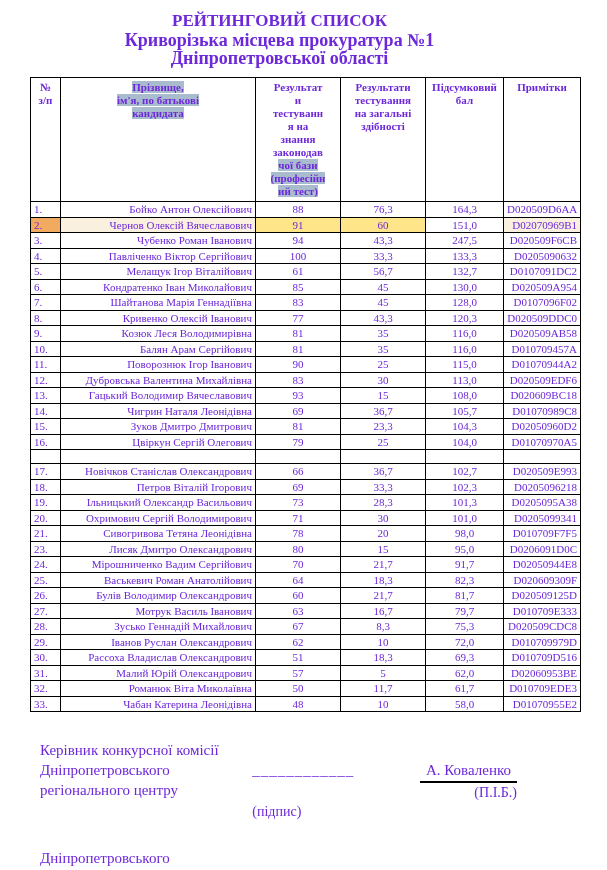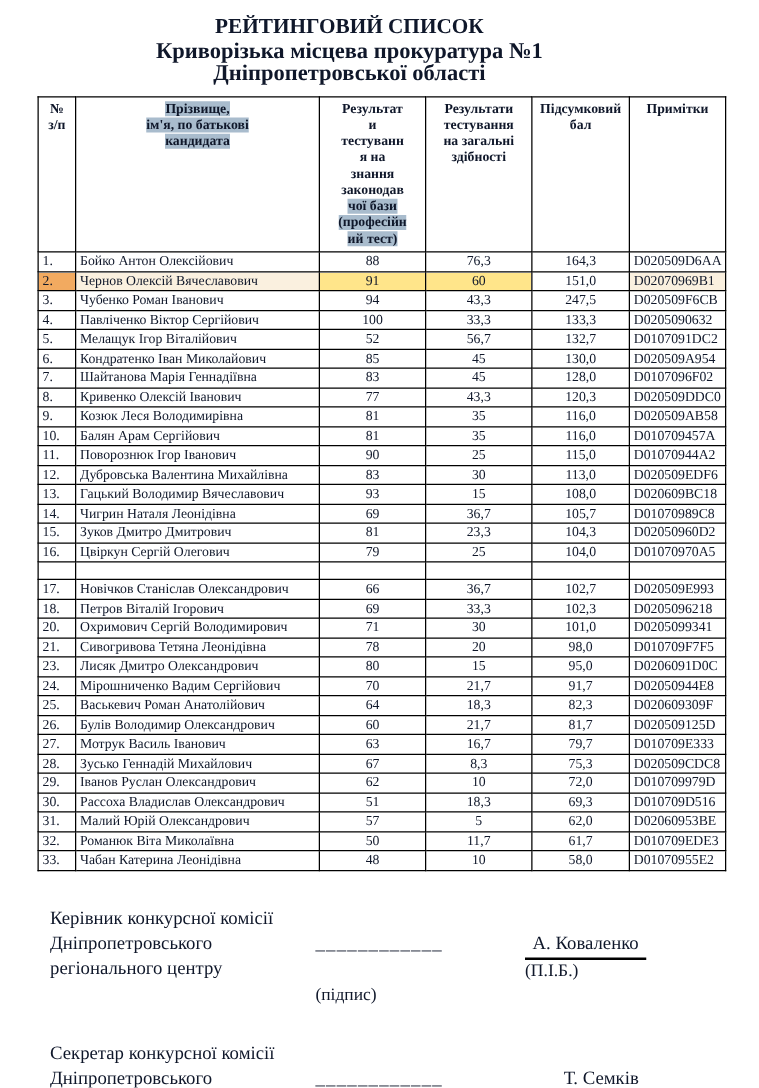--- a/index.html
+++ b/index.html
@@ -1,18 +1,18 @@
 <!DOCTYPE html>
 <html style="--sel-bg: #a9bccd; --row-hl: #faf0df; --num-hl: #f2aa60; --score-hl: #ffe58a;"><head>
 <meta charset="utf-8">
 <style>
   html,body{margin:0;padding:0;background:#fff;}
   .page{
     width:556px;height:870px;box-sizing:border-box;
-    padding:10px 27px 0 30px;background:#fff;color:#0f172a;
+    padding:10px 27px 0 30px;background:#fff;color:#6d28d9;
     font-family:"Liberation Serif", serif;position:relative;
   }
   .titles{text-align:center;margin-bottom:10px;}
   .title-main{font-size:17px;font-weight:bold;line-height:21px;}
   .title-sub{font-size:18px;font-weight:bold;line-height:18px;}
 
   table.rating{
     border-collapse:collapse;table-layout:fixed;width:550px;margin:0 auto;
   }
   table.rating th, table.rating td{
@@ -22,40 +22,40 @@
     font-size:11px;font-weight:bold;line-height:13px;
     vertical-align:top;text-align:center;padding:3px 2px;
     white-space:pre-line;
   }
   th.pt{padding-top:15px;}
   table.rating td{
     font-size:11px;line-height:12.5px;padding:1px 3px;vertical-align:top;
     overflow:hidden;white-space:nowrap;
   }
   td.c-num{text-align:left;padding-left:5px;}
-  td.c-name{text-align:left;}
+  td.c-name{text-align:right;}
   td.c-score,td.c-total{text-align:center;}
-  td.c-note{text-align:left;font-size:10px;}
+  td.c-note{text-align:right;font-size:10px;}
   tr.sep-row td{height:11px;}
 
   
   .sel{background:var(--sel-bg,#a9bccd);}
   tr.hl-row td{background:var(--row-hl,#faf0df);}
   tr.hl-row td.hl-num{background:var(--num-hl,#f2aa60);}
   tr.hl-row td.hl-score{background:var(--score-hl,#ffe58a);}
   tr.hl-row td.hl-total{background:#ffffff;text-align:center;}
 
   .footer{margin-top:28px;padding:0 12px 0 10px;font-size:15px;line-height:20px;}
   .sig-block{display:flex;margin-bottom:26px;}
   .sig-role{width:248px;}
   .sig-middle{flex:1;text-align:left;padding-top:20px;}
   .sig-line{letter-spacing:1px;}
   .sig-label{font-size:14px;margin-top:22px;}
   .sig-name{width:190px;text-align:right;padding-top:20px;}
-  .name-inner{display:inline-block;text-align:left;}
+  .name-inner{display:inline-block;text-align:right;}
   .name-text{border-bottom:2px solid #000;padding:0 6px 1px;}
   .name-label{font-size:14px;}
 </style>
 </head>
 <body>
 
 <div class="page">
 
   <div class="titles">
     <div class="title-main">РЕЙТИНГОВИЙ СПИСОК</div>
@@ -126,21 +126,21 @@
           <td class="c-num">4.</td>
           <td class="c-name">Павліченко Віктор Сергійович</td>
           <td class="c-score">100</td>
           <td class="c-score">33,3</td>
           <td class="c-total">133,3</td>
           <td class="c-note">D0205090632</td>
         </tr>
         <tr>
           <td class="c-num">5.</td>
           <td class="c-name">Мелащук Ігор Віталійович</td>
-          <td class="c-score">52</td>
+          <td class="c-score">61</td>
           <td class="c-score">56,7</td>
           <td class="c-total">132,7</td>
           <td class="c-note">D0107091DC2</td>
         </tr>
         <tr>
           <td class="c-num">6.</td>
           <td class="c-name">Кондратенко Іван Миколайович</td>
           <td class="c-score">85</td>
           <td class="c-score">45</td>
           <td class="c-total">130,0</td>
@@ -244,20 +244,28 @@
         </tr>
         <tr>
           <td class="c-num">18.</td>
           <td class="c-name">Петров Віталій Ігорович</td>
           <td class="c-score">69</td>
           <td class="c-score">33,3</td>
           <td class="c-total">102,3</td>
           <td class="c-note">D0205096218</td>
         </tr>
         <tr>
+          <td class="c-num">19.</td>
+          <td class="c-name">Ільницький Олександр Васильович</td>
+          <td class="c-score">73</td>
+          <td class="c-score">28,3</td>
+          <td class="c-total">101,3</td>
+          <td class="c-note">D0205095A38</td>
+        </tr>
+        <tr>
           <td class="c-num">20.</td>
           <td class="c-name">Охримович Сергій Володимирович</td>
           <td class="c-score">71</td>
           <td class="c-score">30</td>
           <td class="c-total">101,0</td>
           <td class="c-note">D0205099341</td>
         </tr>
         <tr>
           <td class="c-num">21.</td>
           <td class="c-name">Сивогривова Тетяна Леонідівна</td>
@@ -371,21 +379,20 @@
       <div class="sig-name">
         <div class="name-inner">
           <div class="name-text">А. Коваленко</div>
           <div class="name-label">(П.І.Б.)</div>
         </div>
       </div>
     </div>
 
     <div class="sig-block">
       <div class="sig-role">
-        <div>Секретар конкурсної комісії</div>
         <div>Дніпропетровського</div>
 
       </div>
       <div class="sig-middle">
         <div class="sig-line">____________</div>
 
       </div>
       <div class="sig-name">
         <div class="name-inner">
           <div class="name-text">Т. Семків</div>

